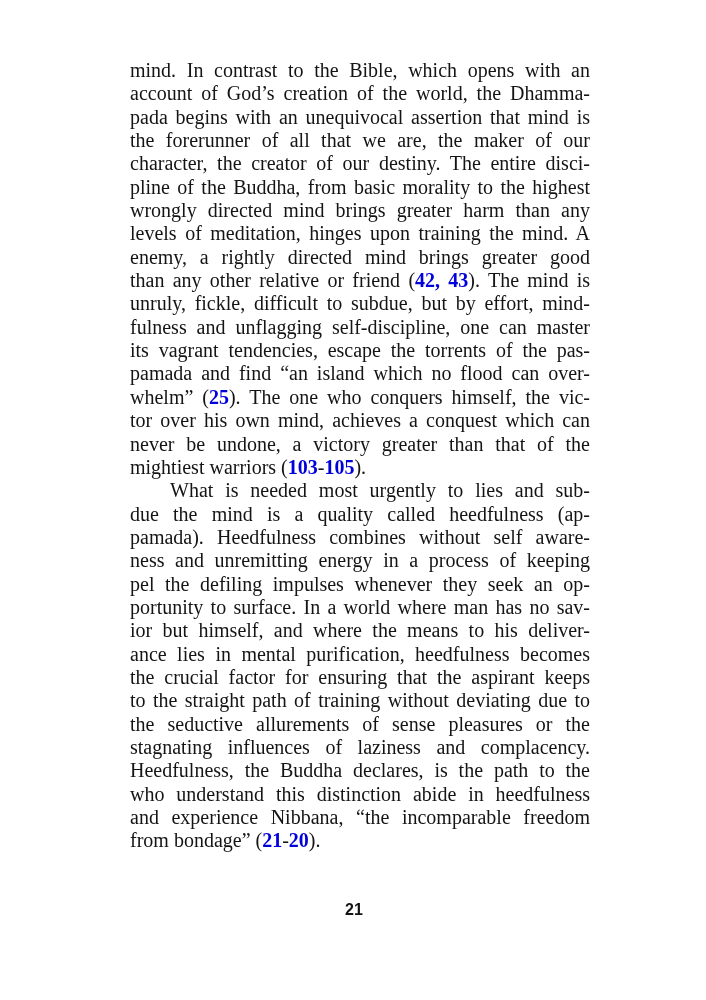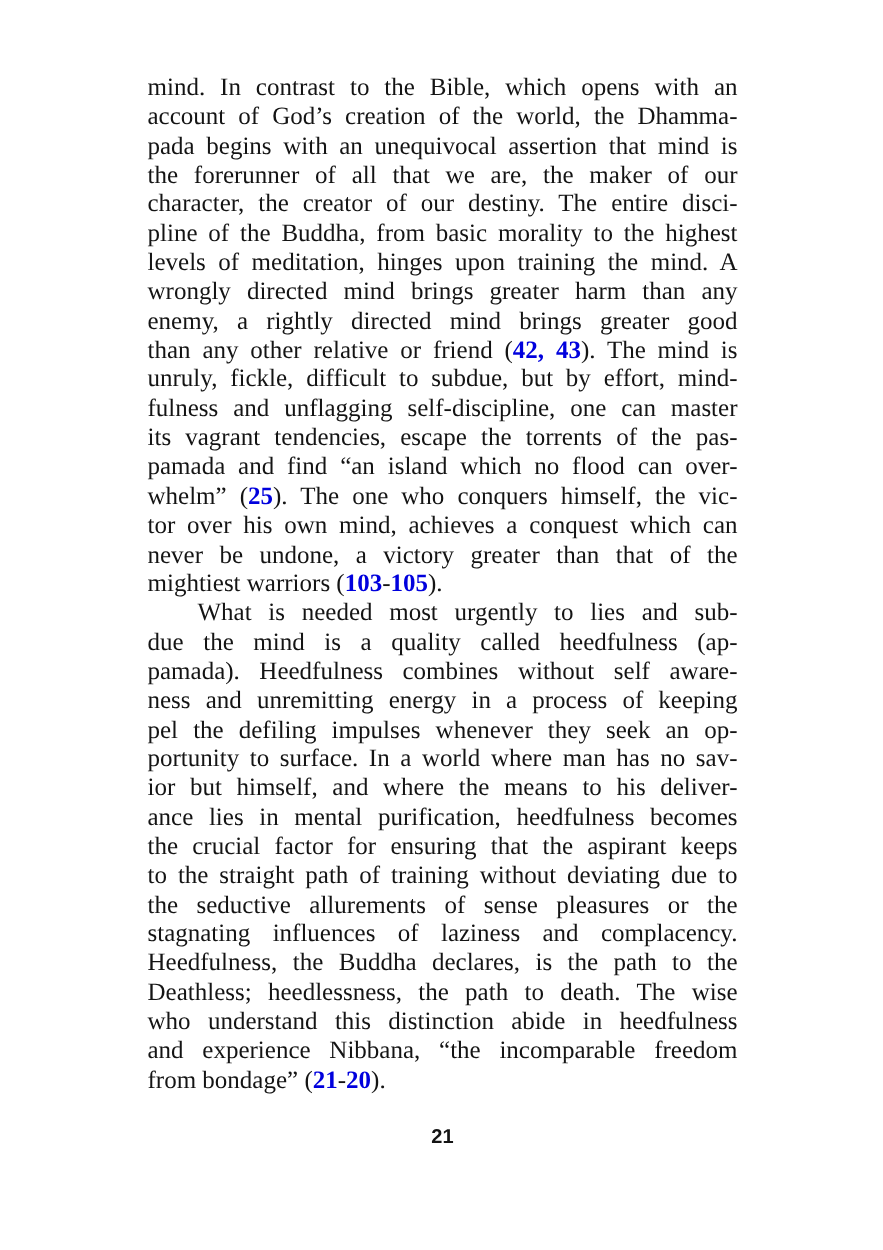--- a/index.html
+++ b/index.html
@@ -23,20 +23,21 @@
     color: #141414;
     font-size: 20px;
     line-height: 23.35px;
   }
   .line {
     text-align: justify;
     text-align-last: justify;
     text-justify: inter-word;
     height: 23.35px;
     white-space: normal;
+    margin-left: 12px;
   }
   .line.para-end {
     text-align-last: left;
   }
   .line.indent {
     text-indent: 40px;
   }
   .verse-link {
     color: var(--link-color, #0000dd);
     font-weight: bold;
@@ -60,22 +61,22 @@
 <body>
 
 <div class="page">
   <div class="body-text">
       <div class="line"><span>mind. In contrast to the Bible, which opens with an</span></div>
       <div class="line"><span>account of God’s creation of the world, the Dhamma-</span></div>
       <div class="line"><span>pada begins with an unequivocal assertion that mind is</span></div>
       <div class="line"><span>the forerunner of all that we are, the maker of our</span></div>
       <div class="line"><span>character, the creator of our destiny. The entire disci-</span></div>
       <div class="line"><span>pline of the Buddha, from basic morality to the highest</span></div>
+      <div class="line"><span>wrongly directed mind brings greater harm than any</span></div>
       <div class="line"><span>levels of meditation, hinges upon training the mind. A</span></div>
-      <div class="line"><span>wrongly directed mind brings greater harm than any</span></div>
       <div class="line"><span>enemy, a rightly directed mind brings greater good</span></div>
       <div class="line"><span>than any other relative or friend (</span><span class="verse-link">42,</span><span> </span><span class="verse-link">43</span><span>). The mind is</span></div>
       <div class="line"><span>unruly, fickle, difficult to subdue, but by effort, mind-</span></div>
       <div class="line"><span>fulness and unflagging self-discipline, one can master</span></div>
       <div class="line"><span>its vagrant tendencies, escape the torrents of the pas-</span></div>
       <div class="line"><span>pamada and find “an island which no flood can over-</span></div>
       <div class="line"><span>whelm” (</span><span class="verse-link">25</span><span>). The one who conquers himself, the vic-</span></div>
       <div class="line"><span>tor over his own mind, achieves a conquest which can</span></div>
       <div class="line"><span>never be undone, a victory greater than that of the</span></div>
       <div class="line para-end"><span>mightiest warriors (</span><span class="verse-link">103</span><span>-</span><span class="verse-link">105</span><span>).</span></div>
@@ -85,19 +86,18 @@
       <div class="line"><span>ness and unremitting energy in a process of keeping</span></div>
       <div class="line"><span>pel the defiling impulses whenever they seek an op-</span></div>
       <div class="line"><span>portunity to surface. In a world where man has no sav-</span></div>
       <div class="line"><span>ior but himself, and where the means to his deliver-</span></div>
       <div class="line"><span>ance lies in mental purification, heedfulness becomes</span></div>
       <div class="line"><span>the crucial factor for ensuring that the aspirant keeps</span></div>
       <div class="line"><span>to the straight path of training without deviating due to</span></div>
       <div class="line"><span>the seductive allurements of sense pleasures or the</span></div>
       <div class="line"><span>stagnating influences of laziness and complacency.</span></div>
       <div class="line"><span>Heedfulness, the Buddha declares, is the path to the</span></div>
-      <div class="line"><span>Deathless; heedlessness, the path to death. The wise</span></div>
       <div class="line"><span>who understand this distinction abide in heedfulness</span></div>
       <div class="line"><span>and experience Nibbana, “the incomparable freedom</span></div>
       <div class="line para-end"><span>from bondage” (</span><span class="verse-link">21</span><span>-</span><span class="verse-link">20</span><span>).</span></div>
     </div>
   <div class="page-number">21</div>
 </div>
 
 </body></html>

